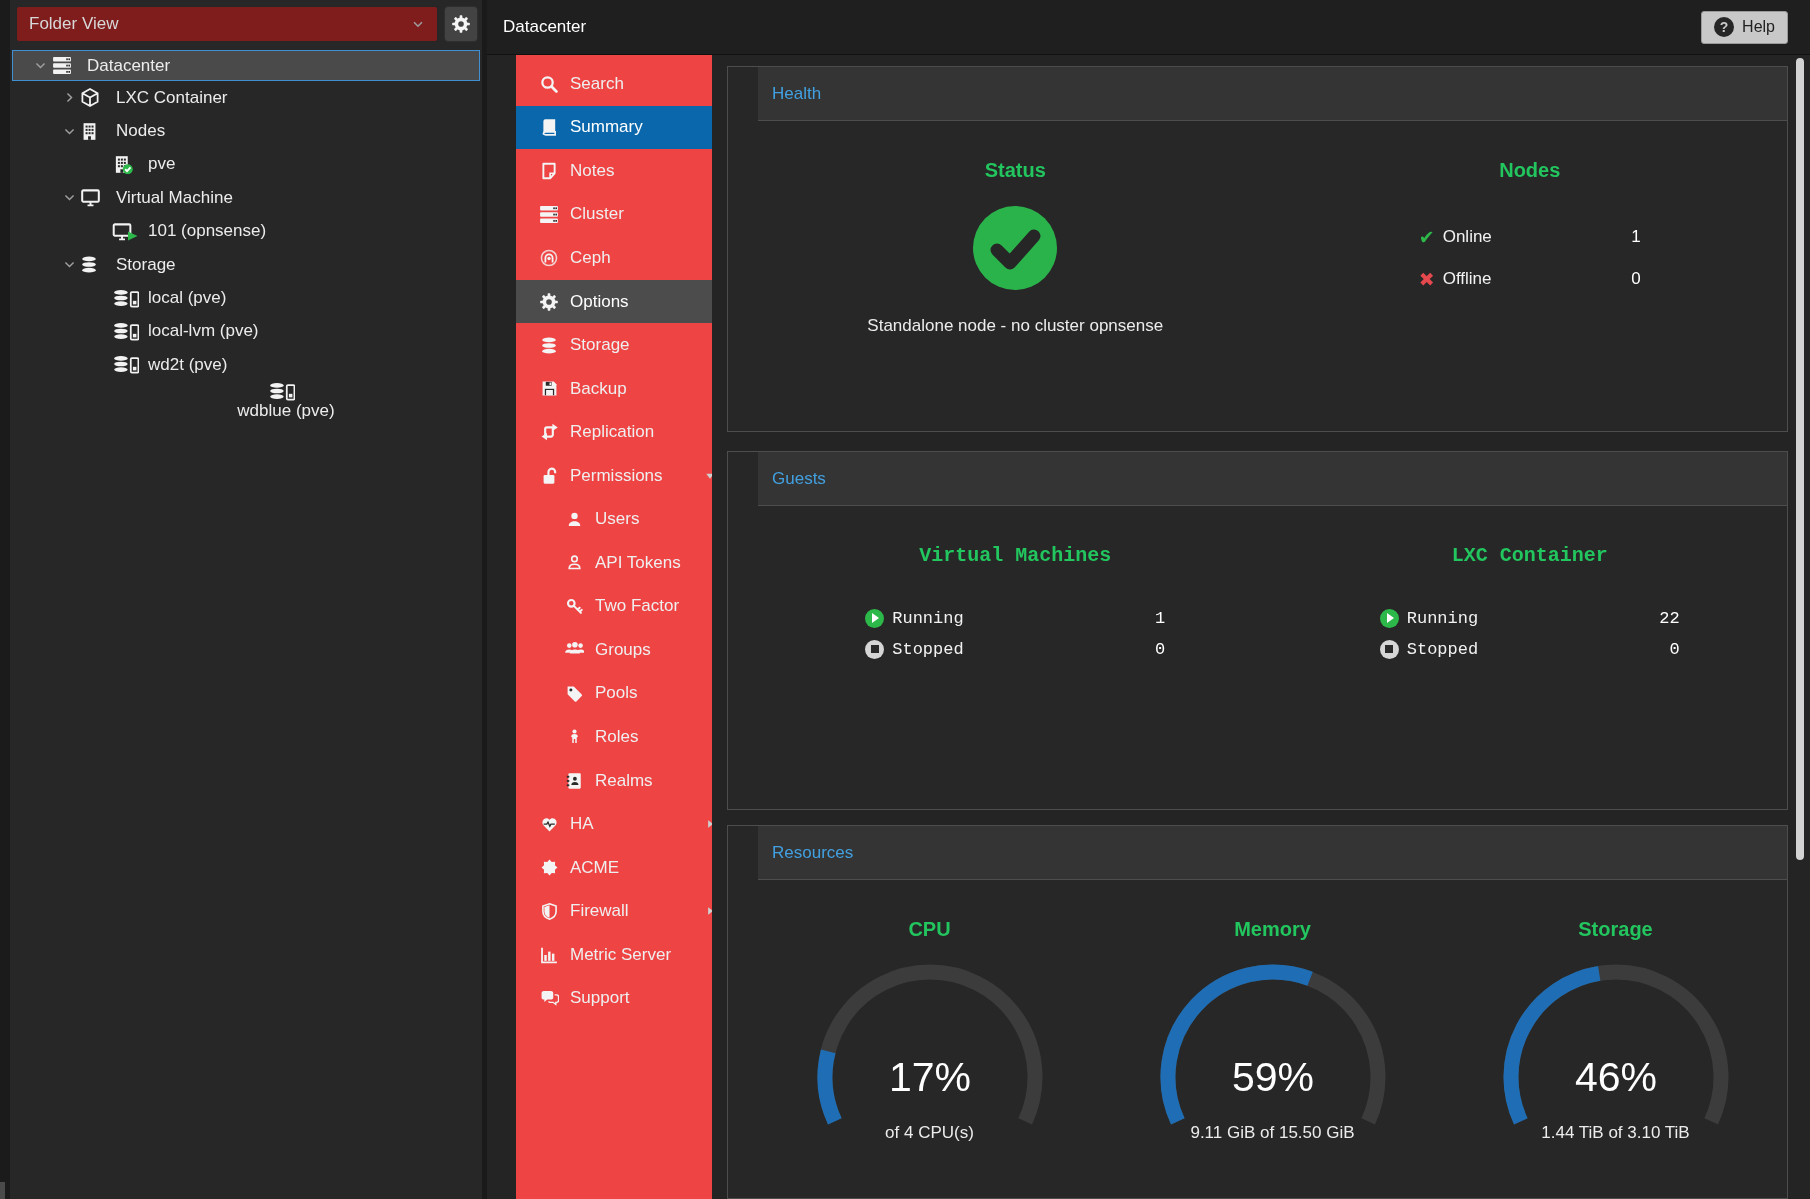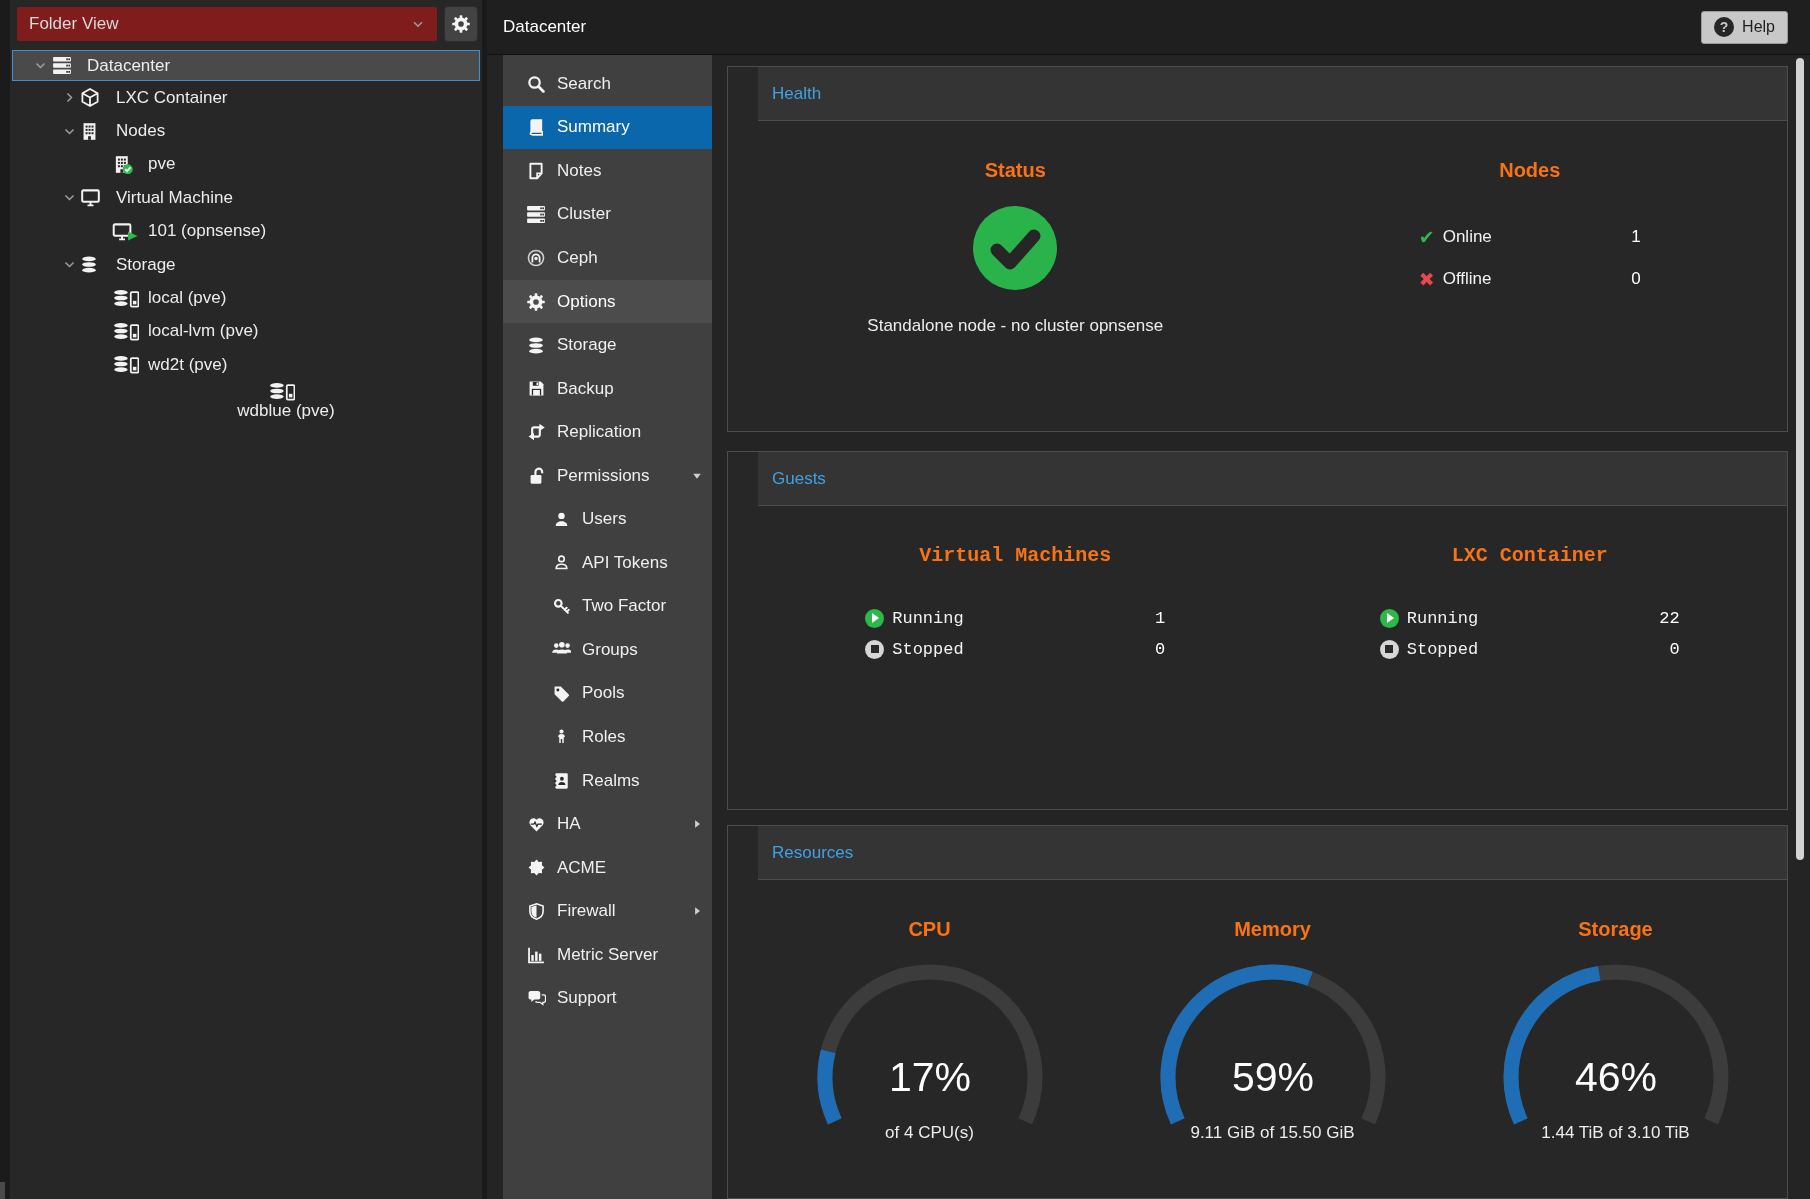--- a/index.html
+++ b/index.html
@@ -24,38 +24,38 @@
   .tree-lbl{white-space:nowrap;}
   
   .topbar{position:absolute;left:487px;top:0;width:1323px;height:55px;background:#1f1f1f;border-bottom:1px solid #111;
           display:flex;align-items:center;justify-content:space-between;box-sizing:border-box;padding:0 22px 0 16px;}
   .topbar-title{color:#fff;font-size:17px;}
   .help-btn{display:flex;align-items:center;gap:8px;background:#c8c8c8;border:1px solid #9a9a9a;border-radius:3px;
             height:33px;padding:0 12px;font-size:16px;color:#1f1f1f;cursor:pointer;font-family:inherit;}
   .q-ico{width:20px;height:20px;border-radius:50%;background:#262626;color:#c9c9c9;display:flex;align-items:center;justify-content:center;
          font-weight:bold;font-size:14px;}
   
-  .menu{position:absolute;left:503px;top:55px;width:225px;height:1144px;background:#404040;border-right:3px solid #1d1d1d;
+  .menu{position:absolute;left:516px;top:55px;width:225px;height:1144px;background:#ef4444;border-right:3px solid #1d1d1d;
         box-sizing:border-box;padding-top:7px;}
   .menu-row{height:43.55px;display:flex;align-items:center;position:relative;cursor:pointer;color:#efefef;}
   .menu-ico{width:24px;margin-left:21px;display:flex;justify-content:center;color:#f4f4f4;flex:0 0 auto;}
   .menu-row.indent .menu-ico{margin-left:46px;}
   .menu-lbl{margin-left:9px;white-space:nowrap;}
   .menu-row.selected{background:#0a67ab;color:#fff;}
   .menu-row.hover{background:#4c4c4c;color:#fff;}
   .menu-caret{position:absolute;right:22px;color:#cfcfcf;display:flex;}
   
   .content{position:absolute;left:712px;top:55px;width:1098px;height:1144px;background:#242424;overflow:hidden;}
   .panel{margin-left:15px;width:1061px;box-sizing:border-box;border:1px solid #4d4d4d;background:#272727;padding-left:30px;}
   .panel-h{height:53px;background:#343434;border-bottom:1px solid #4d4d4d;display:flex;align-items:center;padding-left:14px;
            color:#42a0e0;font-size:17px;}
   .p-health{margin-top:11px;} .p-guests{margin-top:19px;} .p-resources{margin-top:15px;}
   .cols{display:flex;}
   .col{flex:1;display:flex;flex-direction:column;align-items:center;}
-  .col-title{margin-top:38px;font-size:20px;font-weight:bold;color:#f97316;}
+  .col-title{margin-top:38px;font-size:20px;font-weight:bold;color:#22c55e;}
   .health-body{height:310px;}
   .big-check{margin-top:24px;}
   .status-msg{margin-top:26px;color:#ececec;}
   .rows{display:flex;flex-direction:column;}
   .nodes-rows{width:222px;margin-top:42px;gap:16px;}
   .guest-rows{width:300px;margin-top:38px;gap:5px;}
   .prow{display:flex;align-items:center;justify-content:space-between;height:26px;}
   .prow-l{display:flex;align-items:center;gap:8px;color:#f2f2f2;}
   .prow-v{color:#fff;}
   .guests-body{height:303px;font-family:Liberation Mono, monospace;}

